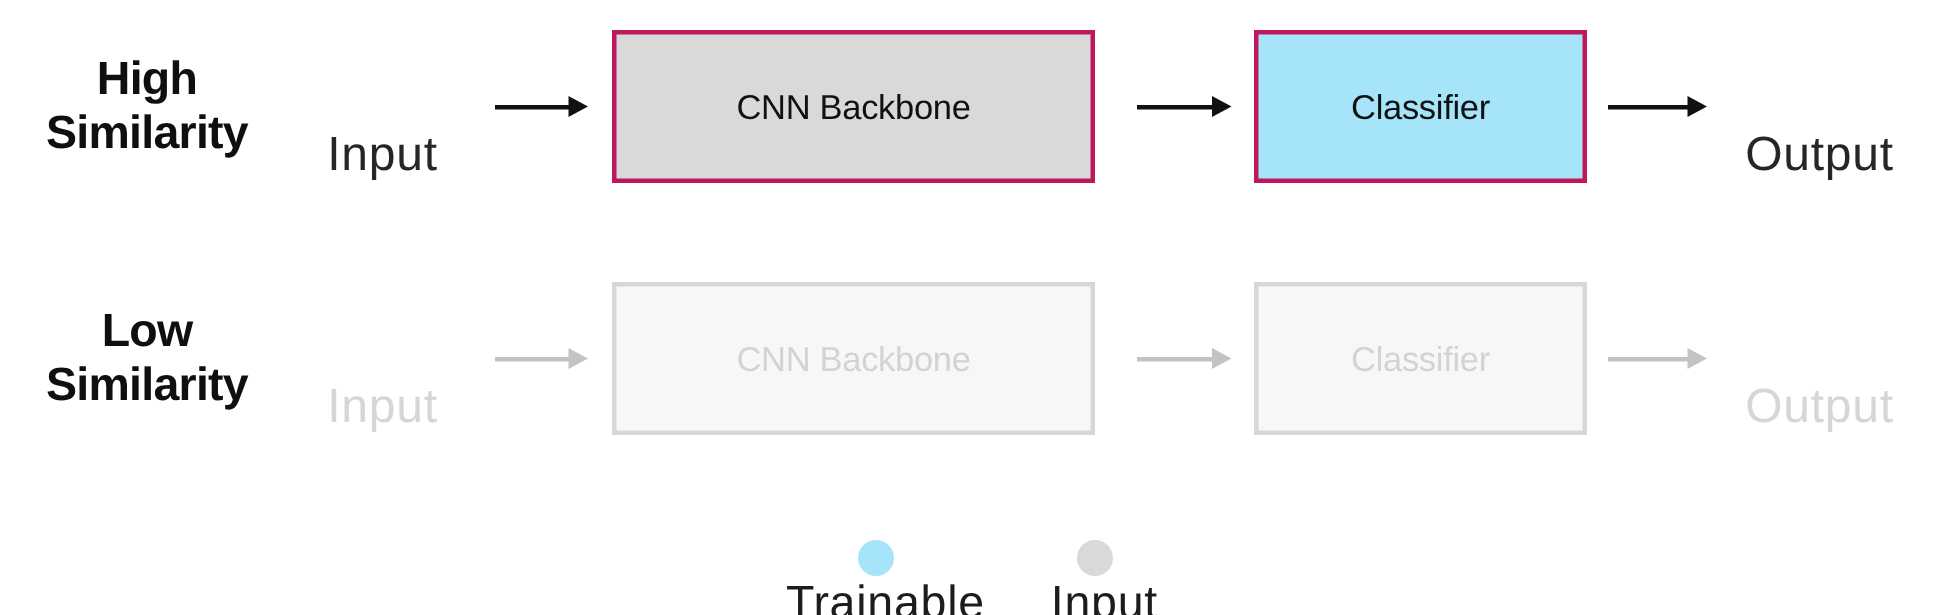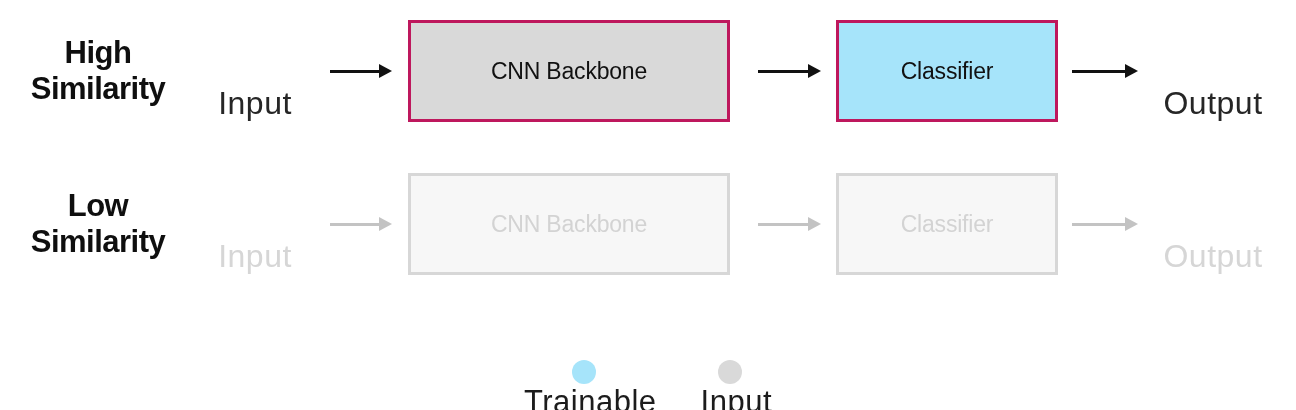--- a/index.html
+++ b/index.html
@@ -15,21 +15,21 @@
     background: #ffffff;
     overflow: hidden;
   }
   .row {
     position: absolute;
     left: 0;
     width: 1296px;
     height: 142px;
   }
   .row-high { top: 0; }
-  .row-low  { top: 153px; }
+  .row-low  { top: 168px; }
 
   .row-label {
     position: absolute;
     left: 8px;
     width: 180px;
     top: 50%;
     transform: translateY(-50%);
     text-align: center;
     font-weight: 700;
     font-size: 31px;

